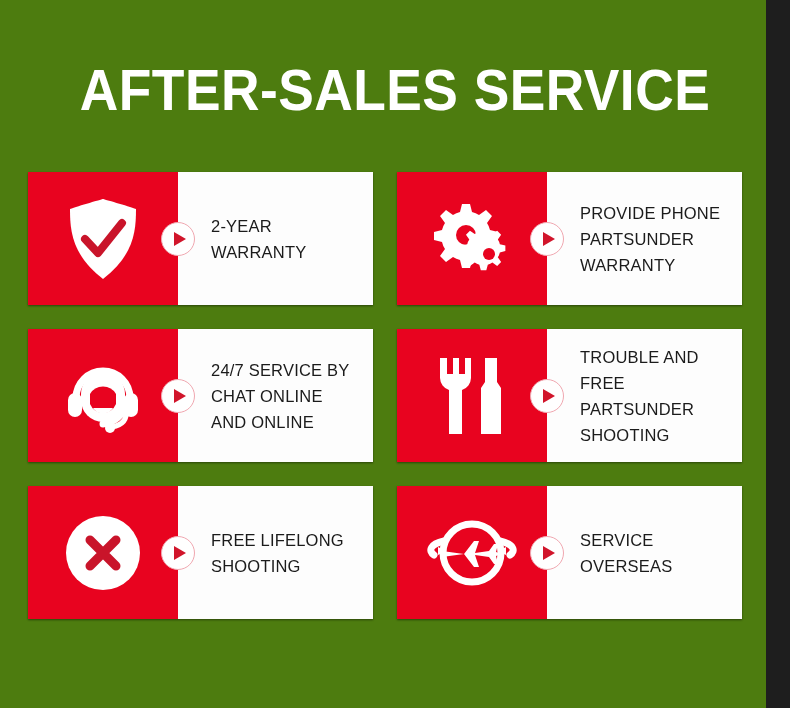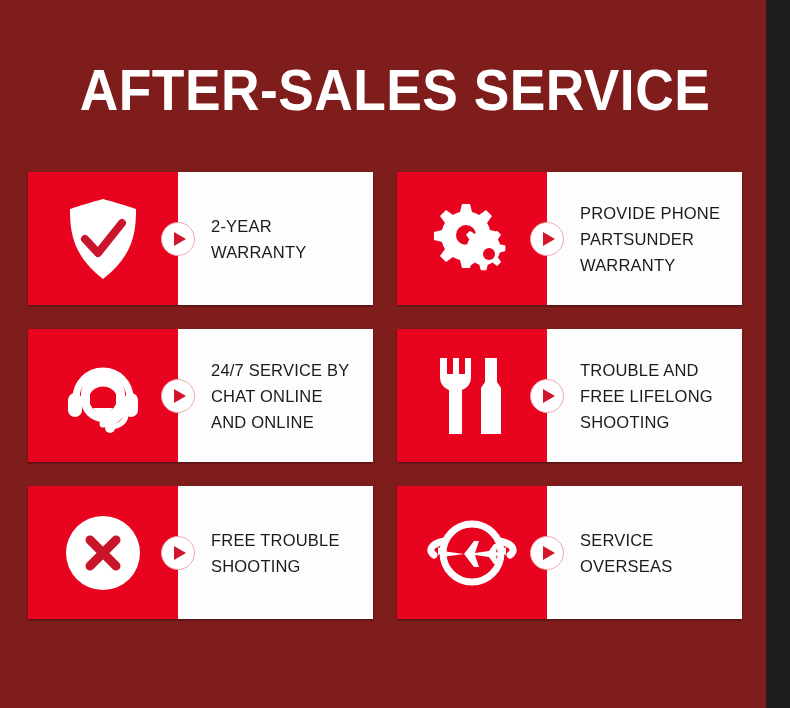--- a/index.html
+++ b/index.html
@@ -10,21 +10,21 @@
     height: 708px;
     background: #1e1e1e;
     font-family: "Liberation Sans", "DejaVu Sans", sans-serif;
     overflow: hidden;
   }
 
   #page {
     position: relative;
     width: 766px;
     height: 708px;
-    background: #7f1d1d;
+    background: #4d7c0f;
   }
 
   
   .page-title {
     position: absolute;
     left: 0;
     top: 58px;
     width: 790px;
     text-align: center;
     color: #ffffff;
@@ -214,41 +214,41 @@
             </g>
           </svg>
         </span>
       </div>
       <div class="arrow-badge">
         <span class="tri"></span>
       </div>
       <div class="card-text-panel">
         <div class="card-label">
           <div>TROUBLE AND</div>
-          <div>FREE LIFELONG</div>
+          <div>FREE PARTSUNDER</div>
           <div>SHOOTING</div>
         </div>
       </div>
     </div>
 
     <div class="card">
       <div class="card-icon-panel">
         <span>
           <svg class="icon-svg" width="78" height="78" viewBox="0 0 78 78" aria-hidden="true">
             <circle cx="39" cy="39" r="37" fill="#ffffff"></circle>
             <path d="M26 26 L52 52 M52 26 L26 52" stroke="#c9142a" stroke-width="9" stroke-linecap="round"></path>
           </svg>
         </span>
       </div>
       <div class="arrow-badge">
         <span class="tri"></span>
       </div>
       <div class="card-text-panel">
         <div class="card-label">
-          <div>FREE TROUBLE</div>
+          <div>FREE LIFELONG</div>
           <div>SHOOTING</div>
         </div>
       </div>
     </div>
 
     <div class="card">
       <div class="card-icon-panel">
         <span>
           <svg class="icon-svg" width="92" height="80" viewBox="0 0 92 80" aria-hidden="true">
             <circle cx="46" cy="40" r="29" fill="none" stroke="#ffffff" stroke-width="7"></circle>

